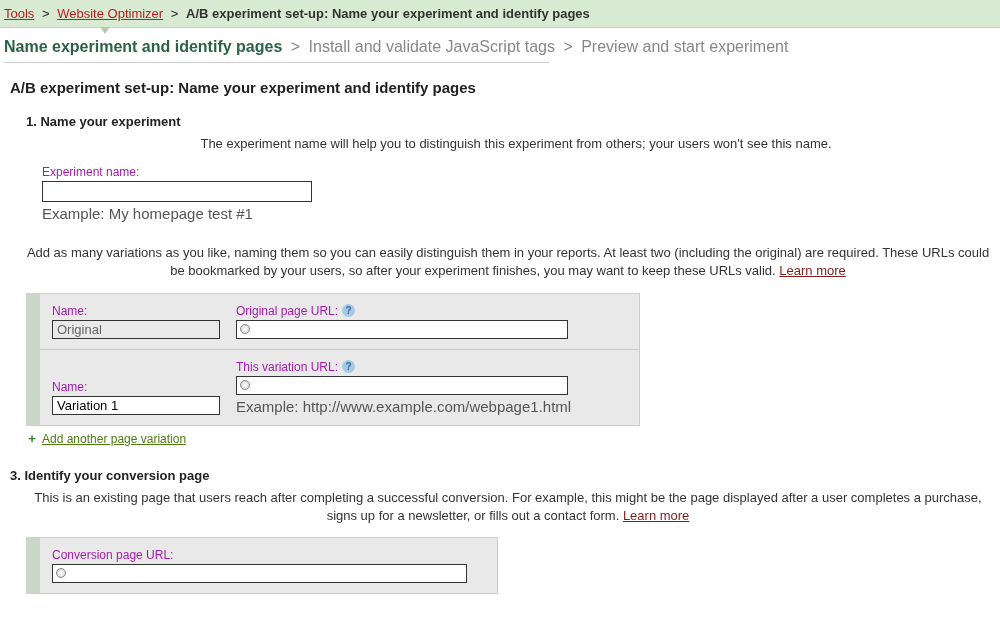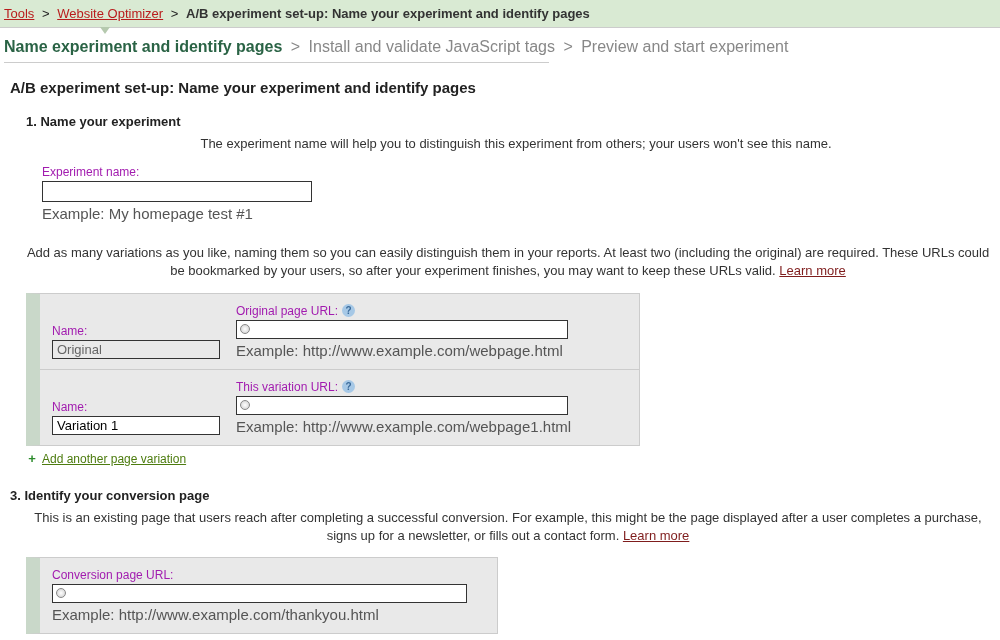--- a/index.html
+++ b/index.html
@@ -162,21 +162,20 @@
           </div>
           <div class="col-url">
             <div class="url-label-wrap">
               <label class="field-label" style="margin:0">Original page URL:</label>
               <span class="help-icon">?</span>
             </div>
             <div class="url-input-wrap">
               <span class="globe-icon"></span>
               <input type="text" value="" style="">
             </div>
-            <div class="field-example">Example: http://www.example.com/webpage.html</div>
           </div>
         </div>
         <div class="row">
           <div class="col-name">
             <label class="field-label">Name:</label>
             <input type="text" class="text-input small" value="Variation 1" style="">
           </div>
           <div class="col-url">
             <div class="url-label-wrap">
               <label class="field-label" style="margin:0">This variation URL:</label>
@@ -205,18 +204,17 @@
         <span>This is an existing page that users reach after completing a successful conversion. For example, this might be the page displayed after a user completes a purchase, signs up for a newsletter, or fills out a contact form.  </span><a href="#">Learn more</a>
       </div>
 
       <div class="panel conv">
         <div class="row">
           <label class="field-label">Conversion page URL:</label>
           <div class="url-input-wrap">
             <span class="globe-icon"></span>
             <input type="text" value="" style="">
           </div>
-          <div class="field-example">Example: http://www.example.com/thankyou.html</div>
         </div>
       </div>
     </div>
   </div>
 </div>
 
 </body></html>

